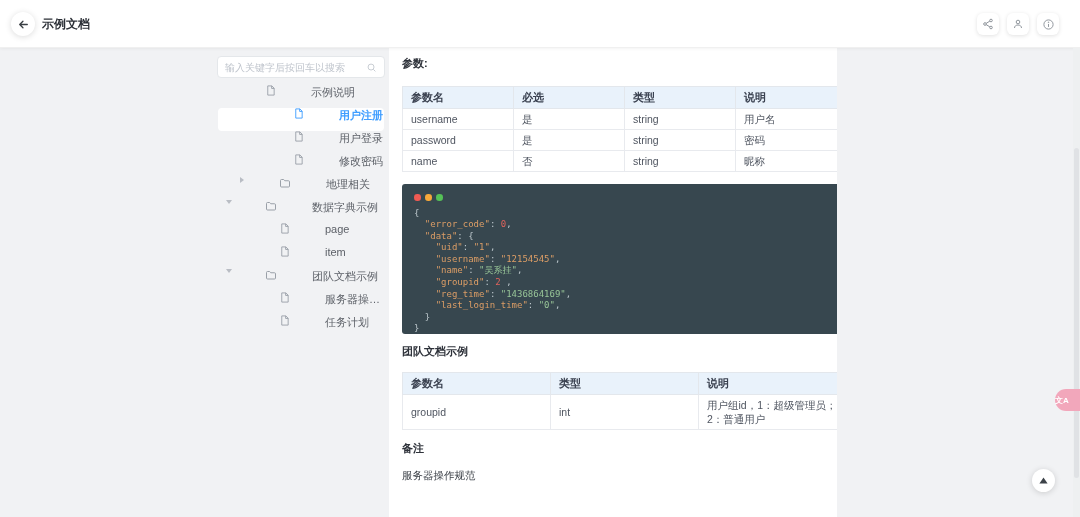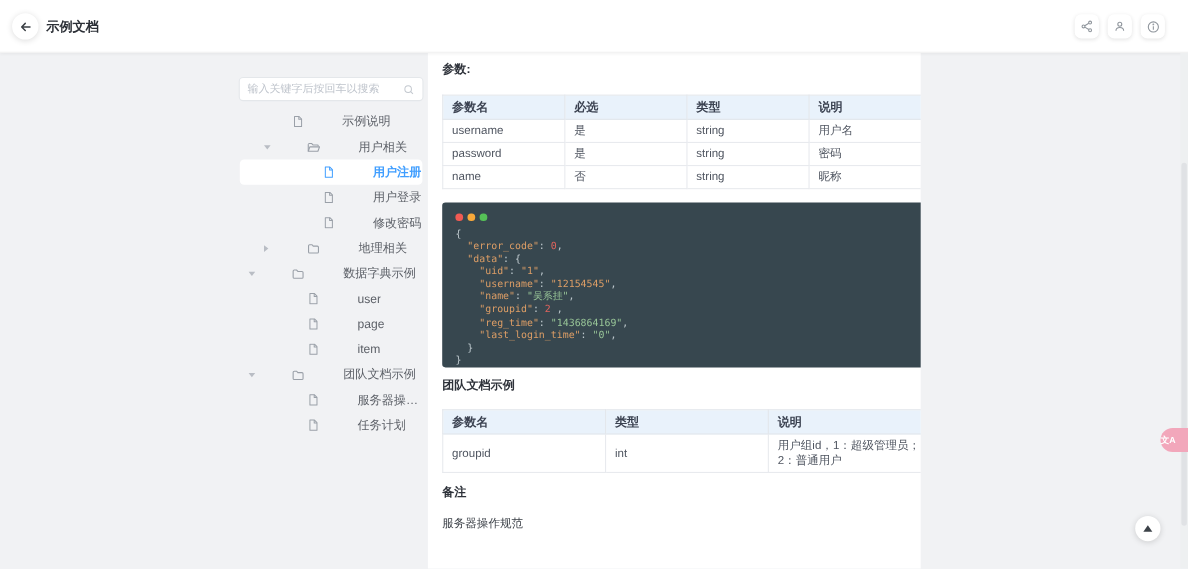--- a/index.html
+++ b/index.html
@@ -25,36 +25,36 @@
     position:absolute; left:42px; top:0; line-height:48px;
     font-size:12px; font-weight:bold; color:#2b2f36;
   }
   .topbar-actions { position:absolute; right:21px; top:13px; display:flex; gap:8px; }
   .action-btn {
     width:22px; height:22px; border-radius:6px; background:#fff;
     box-shadow:0 1px 4px rgba(0,0,0,.12); color:#8f959c;
     display:flex; align-items:center; justify-content:center; cursor:pointer;
   }
   
-  .sidebar { position:absolute; left:215px; top:56px; width:172px; bottom:0; }
+  .sidebar { position:absolute; left:215px; top:42px; width:172px; bottom:0; }
   .search-box {
     margin:14px 2px 0 2px; height:22px; background:#fff;
     border:1px solid #e4e7ea; border-radius:4px;
     display:flex; align-items:center; padding:0 7px;
   }
   .search-box input {
     border:none; outline:none; background:transparent; flex:1;
     font-size:10px; color:#333; min-width:0;
     font-family:"Liberation Sans","DejaVu Sans",sans-serif;
   }
   .search-box input::placeholder { color:#bfc4cc; }
   .search-icon { color:#c3c8cf; display:flex; flex:none; }
   .tree { margin-top:7px; }
   .tree-item {
-    display:flex; align-items:center; height:23px; margin:0 3px;
+    display:flex; align-items:flex-start; height:23px; margin:0 3px;
     border-radius:4px; font-size:11px; color:#5d6168; cursor:pointer;
     white-space:nowrap;
     gap:29px;
   }
   .tree-item.selected { background:#fff; color:#409eff; font-weight:600; }
   .caret-slot { width:10px; flex:none; display:flex; align-items:center; }
   .caret-down { width:0; height:0; border-left:3.5px solid transparent; border-right:3.5px solid transparent; border-top:4.5px solid #b9bdc4; }
   .caret-right { width:0; height:0; border-top:3.5px solid transparent; border-bottom:3.5px solid transparent; border-left:4.5px solid #b9bdc4; }
   .node-icon { margin-right:6px; color:#9aa0a8; display:flex; flex:none; }
   .tree-item.selected .node-icon { color:#409eff; }
@@ -177,33 +177,20 @@
       <div class="tree-item" style="padding-left: 8px;">
         <span class="caret-slot"></span>
         <span class="node-icon">
           <svg viewBox="0 0 24 24" width="11" height="11" fill="none" stroke="currentColor" stroke-width="2" stroke-linejoin="round">
             <path d="M6 2h9l5 5v15H6z"></path>
             <path d="M14.5 2v5.5H20"></path>
           </svg>
         </span>
         <span class="node-label">示例说明</span>
       </div>
-      <div class="tree-item" style="padding-left: 22px;">
-        <span class="caret-slot">
-          <span class="caret-down"></span>
-        </span>
-        <span class="node-icon">
-          <svg viewBox="0 0 24 24" width="12" height="12" fill="none" stroke="currentColor" stroke-width="2" stroke-linejoin="round">
-            <path d="M2.5 7a2 2 0 0 1 2-2h4.3l2.2 2.5H19a1.6 1.6 0 0 1 1.6 1.6V10"></path>
-            <path d="M2.5 19l2.8-8H23l-3 8z"></path>
-            <path d="M2.5 19V7"></path>
-          </svg>
-        </span>
-        <span class="node-label">用户相关</span>
-      </div>
       <div class="tree-item selected" style="padding-left: 36px;">
         <span class="caret-slot"></span>
         <span class="node-icon">
           <svg viewBox="0 0 24 24" width="11" height="11" fill="none" stroke="currentColor" stroke-width="2" stroke-linejoin="round">
             <path d="M6 2h9l5 5v15H6z"></path>
             <path d="M14.5 2v5.5H20"></path>
           </svg>
         </span>
         <span class="node-label">用户注册</span>
       </div>
@@ -241,30 +228,20 @@
       <div class="tree-item" style="padding-left: 8px;">
         <span class="caret-slot">
           <span class="caret-down"></span>
         </span>
         <span class="node-icon">
           <svg viewBox="0 0 24 24" width="12" height="12" fill="none" stroke="currentColor" stroke-width="2">
             <path d="M3 7a2 2 0 0 1 2-2h4.3L11.6 7.5H19a2 2 0 0 1 2 2V18a2 2 0 0 1-2 2H5a2 2 0 0 1-2-2z"></path>
           </svg>
         </span>
         <span class="node-label">数据字典示例</span>
-      </div>
-      <div class="tree-item" style="padding-left: 22px;">
-        <span class="caret-slot"></span>
-        <span class="node-icon">
-          <svg viewBox="0 0 24 24" width="11" height="11" fill="none" stroke="currentColor" stroke-width="2" stroke-linejoin="round">
-            <path d="M6 2h9l5 5v15H6z"></path>
-            <path d="M14.5 2v5.5H20"></path>
-          </svg>
-        </span>
-        <span class="node-label">user</span>
       </div>
       <div class="tree-item" style="padding-left: 22px;">
         <span class="caret-slot"></span>
         <span class="node-icon">
           <svg viewBox="0 0 24 24" width="11" height="11" fill="none" stroke="currentColor" stroke-width="2" stroke-linejoin="round">
             <path d="M6 2h9l5 5v15H6z"></path>
             <path d="M14.5 2v5.5H20"></path>
           </svg>
         </span>
         <span class="node-label">page</span>

